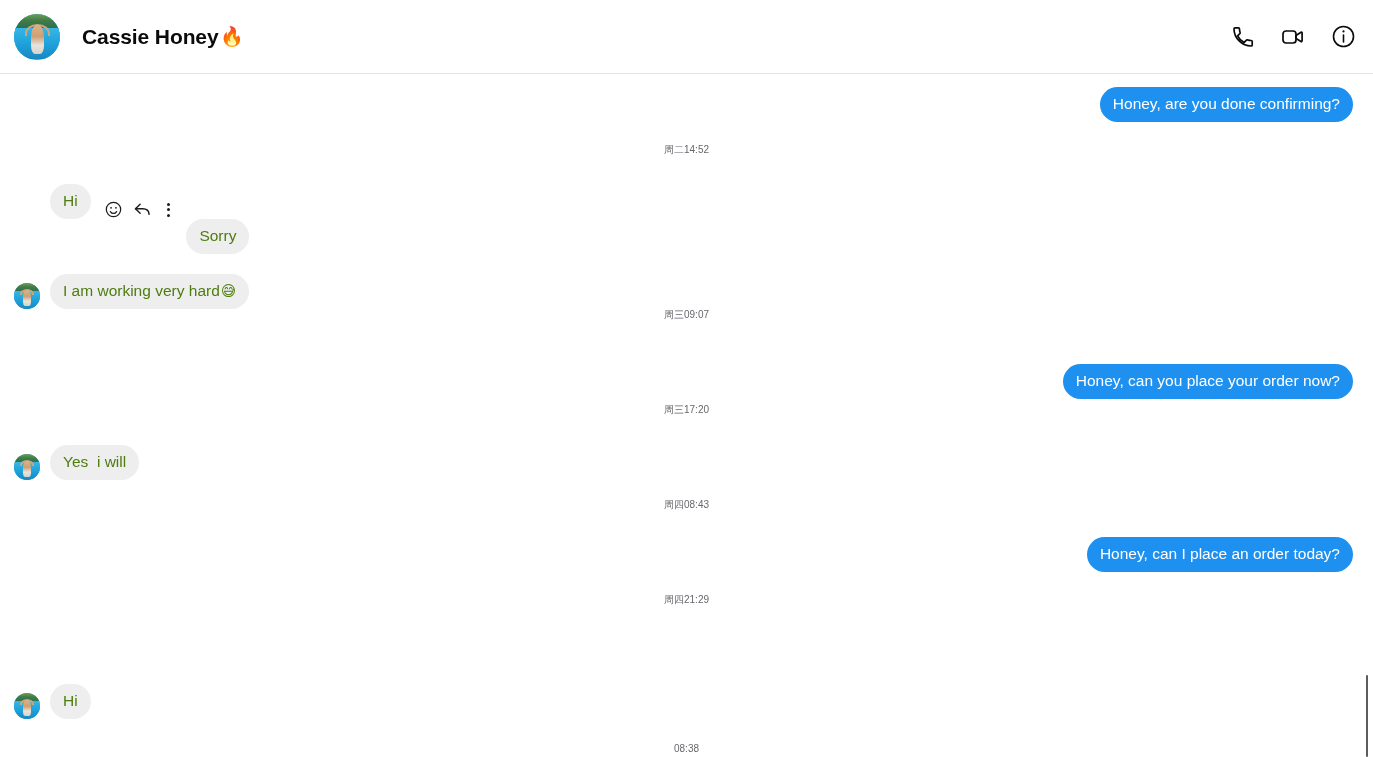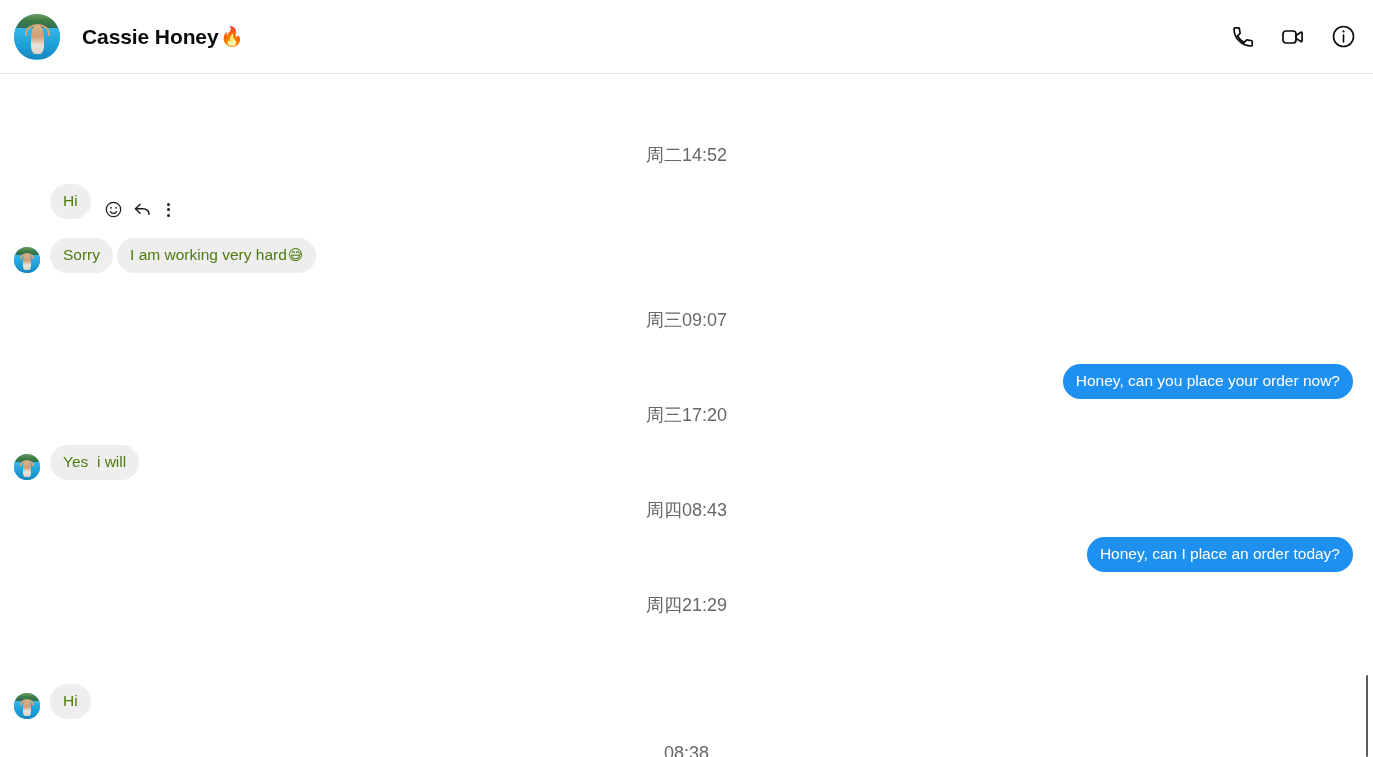--- a/index.html
+++ b/index.html
@@ -111,23 +111,23 @@
   .bubble.in {
     background: #eeeeee;
     color: #4d7c0f;
   }
   .bubble.out {
     background: #1e90f0;
     color: #ffffff;
   }
   .stack {
     display: flex;
-    flex-direction: row;
-    align-items: center;
-    gap: 4px;
+    flex-direction: column;
+    align-items: flex-end;
+    gap: 20px;
   }
   .bubble-gutter {
     width: 26px;
     flex: 0 0 26px;
     margin-right: 10px;
   }
 
   
   .msg-actions {
     display: flex;
@@ -158,21 +158,21 @@
     height: 3px;
     border-radius: 50%;
     background: #1b1b1b;
   }
 
   
   .timestamp {
     position: absolute;
     width: 100%;
     text-align: center;
-    font-size: 18px;
+    font-size: 10px;
     color: #65676b;
     left: 0;
   }
   .emoji {
     font-size: 15px;
     line-height: 1;
     margin-left: 1px;
   }
   .emoji.big { font-size: 19px; margin-left: 2px; }
 
@@ -230,20 +230,23 @@
         <circle cx="12.5" cy="12.5" r="10"></circle>
         <line x1="12.5" y1="11" x2="12.5" y2="18"></line>
         <circle cx="12.5" cy="7.4" r="1.1" fill="currentColor" stroke="none"></circle>
       </svg>
     </div>
   </div>
 </div>
 
 <div class="message-list">
 
+  <div class="row outgoing" style="top:13px;">
+    <div class="bubble out">Honey, are you done confirming?</div>
+  </div>
 
   <div class="timestamp" style="top:69px;">周二14:52</div>
 
   <div class="row incoming" style="top:110px;">
     <div class="bubble-gutter"></div>
     <div class="bubble in">Hi</div>
     <div class="msg-actions">
       <div class="act-icon">
         <svg width="17" height="17" viewBox="0 0 18 18" fill="none" stroke="currentColor" stroke-width="1.3">
           <circle cx="9" cy="9" r="7.6"></circle>

